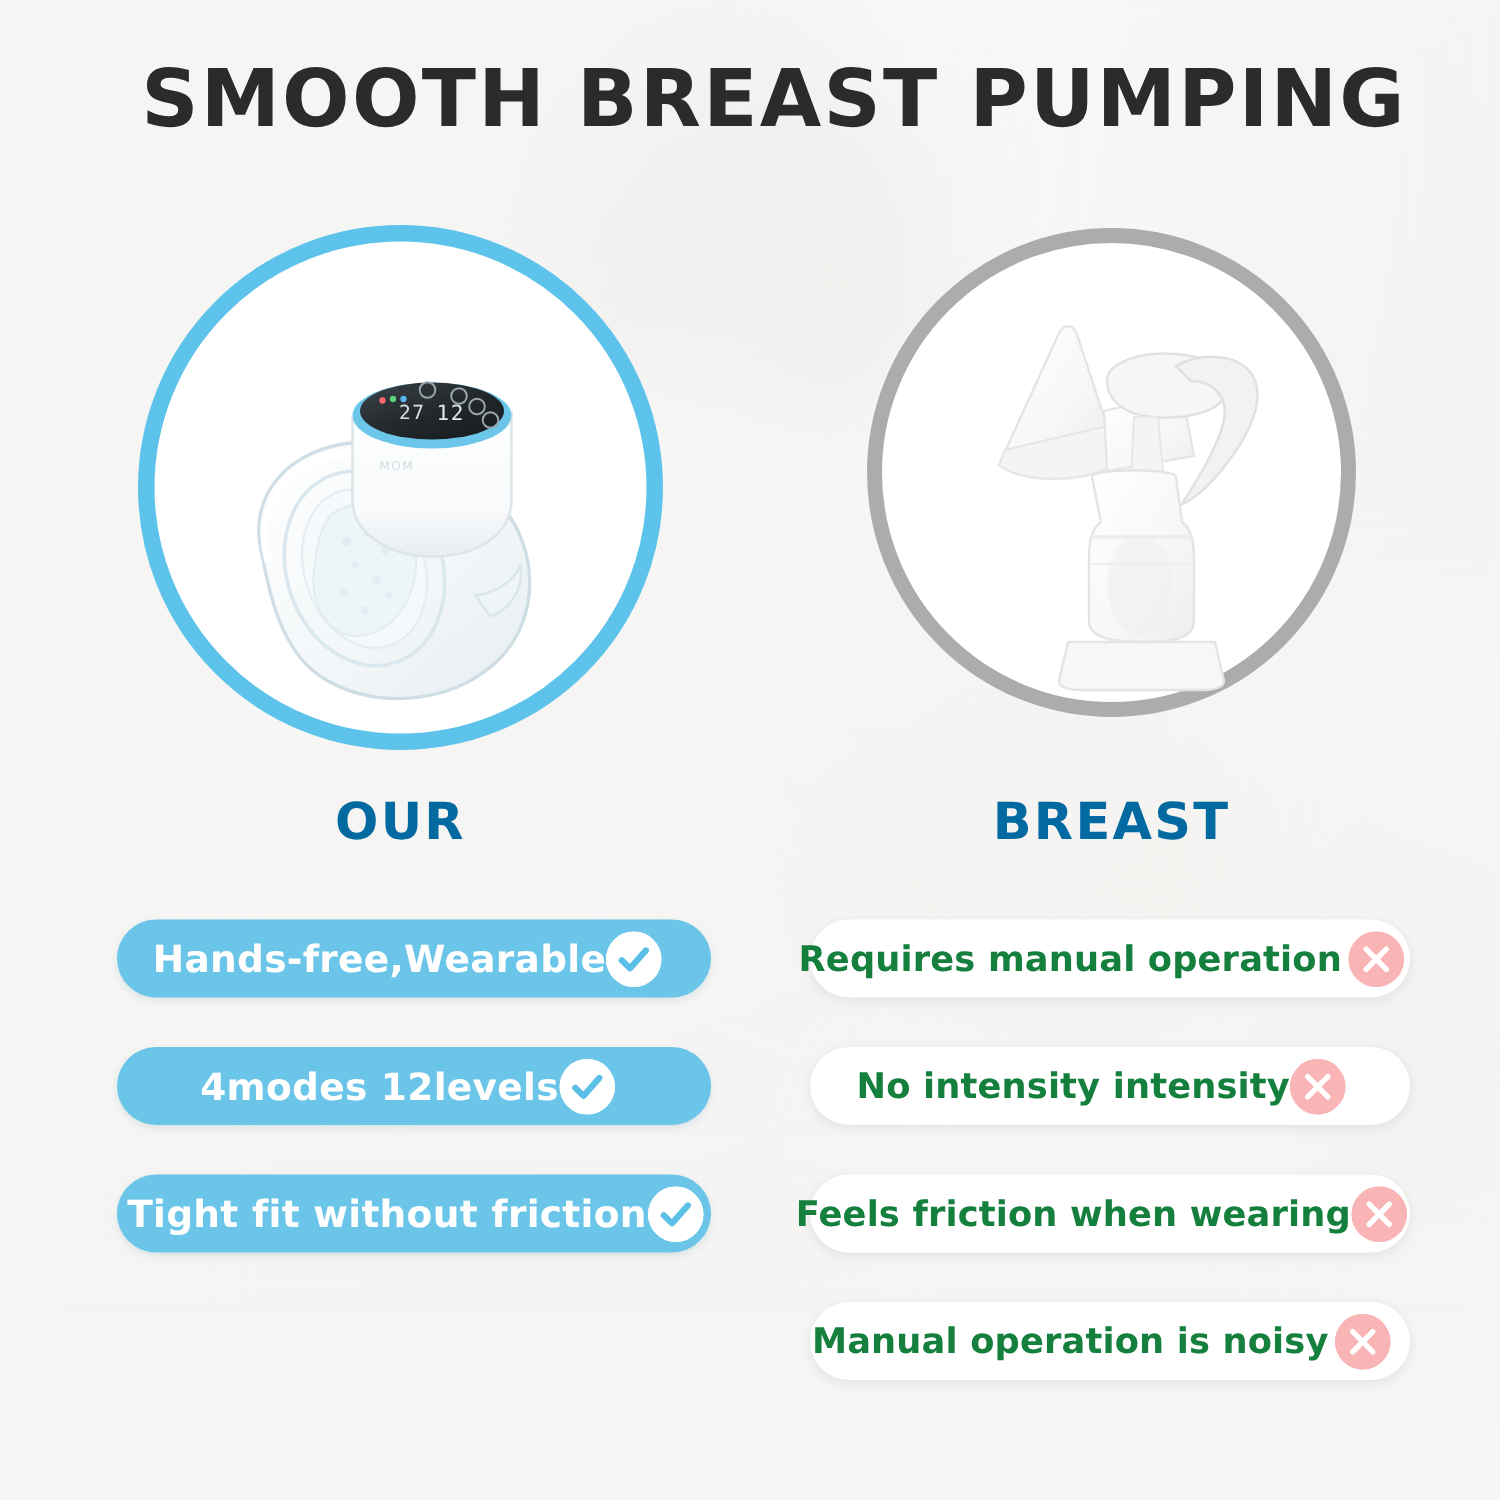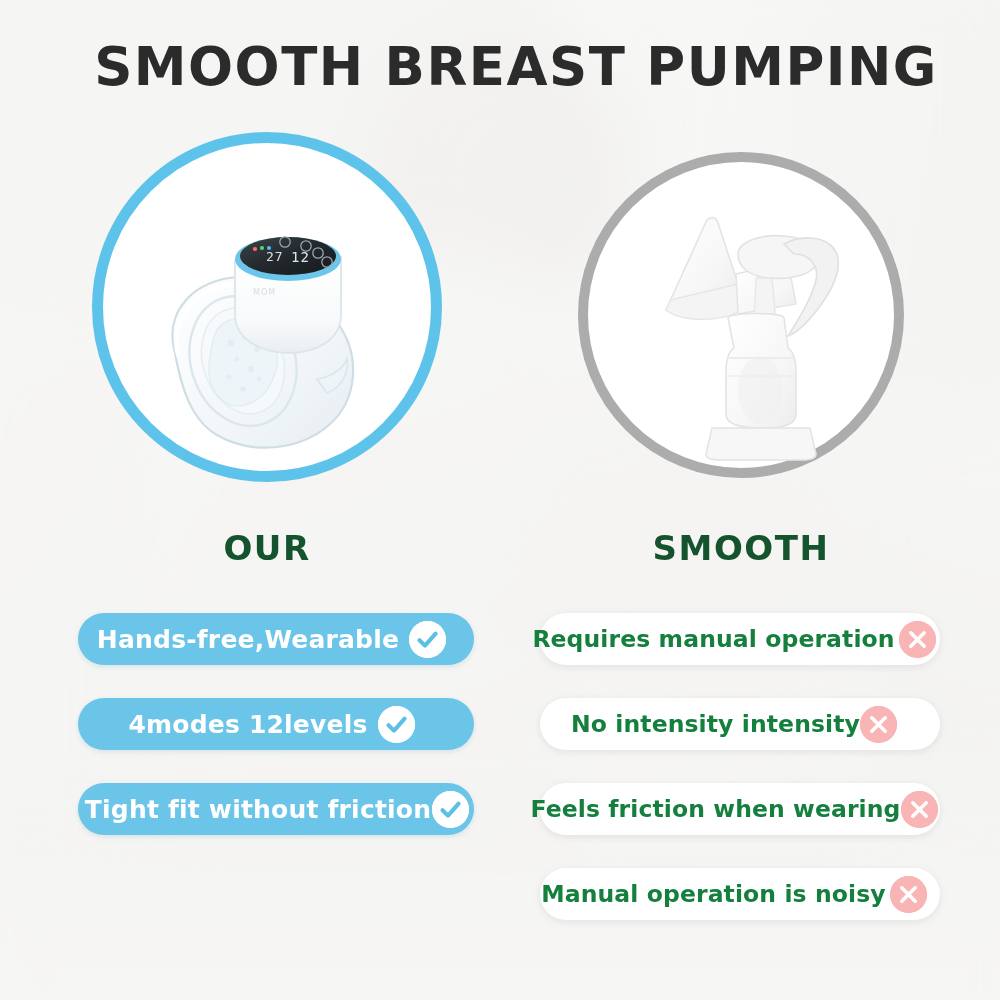--- a/index.html
+++ b/index.html
@@ -104,30 +104,30 @@
     white-space:nowrap;
   }
 
   
   .circle {
     position:absolute;
     border-radius:50%;
     background:#ffffff;
     display:flex; align-items:center; justify-content:center;
   }
-  #circle-our   { left:92px;  top:132px; width:350px; height:350px; border:11px solid #5EC3EA; }
+  #circle-our   { left:92px;  top:150px; width:350px; height:350px; border:11px solid #5EC3EA; }
   #circle-other { left:578px; top:152px; width:326px; height:326px; border:10px solid #ACACAC; }
 
   .col-label {
     position:absolute;
     text-align:center;
     font-size:34px;
     font-weight:bold;
     letter-spacing:1.5px;
-    color:#14532d;
+    color:#0369a1;
     font-family:"DejaVu Sans", sans-serif;
   }
   #label-our   { left:92px;  top:528px; width:350px; }
   #label-other { left:578px; top:528px; width:326px; }
 
   
   .art { position:relative; width:100%; height:100%; }
 
   
   .badge-col { position:absolute; }
@@ -155,21 +155,20 @@
     box-shadow:0 2px 7px rgba(160,160,160,.22);
   }
 
   .badge-pos .badge-text {
     color:#ffffff;
     font-size:25px;
     font-weight:bold;
     letter-spacing:.2px;
     white-space:nowrap;
     font-family:"DejaVu Sans", sans-serif;
-    padding-right:10px;
   }
   .badge-neg .badge-text {
     color:#15803d;
     font-size:23.5px;
     font-weight:bold;
     letter-spacing:.1px;
     white-space:nowrap;
     font-family:"DejaVu Sans", sans-serif;
     padding-right:4px;
   }
@@ -326,21 +325,21 @@
 
         <path d="M124 266 L222 266 L228 292 C228 296 222 298 214 298
                  L132 298 C124 298 118 296 118 292 Z" fill="#f7f7f7" stroke="#e4e4e4" stroke-width="1.6"></path>
 
         <ellipse cx="172" cy="228" rx="22" ry="34" fill="#efefef" opacity=".55"></ellipse>
       </svg>
     </div>
   </div>
 
   <div class="col-label" id="label-our">OUR</div>
-  <div class="col-label" id="label-other">SMOOTH</div>
+  <div class="col-label" id="label-other">BREAST</div>
 
   <div class="badge-col" id="col-our">
 
     <div class="badge badge-pos">
       <span class="badge-text">Hands-free,Wearable</span>
       <span class="icon-check">
         <svg width="37" height="37" viewBox="0 0 37 37">
           <circle cx="18.5" cy="18.5" r="18.5" fill="#ffffff"></circle>
           <path d="M10.5 19.2 L16 24.6 L26.6 12.6" fill="none" stroke="#5BBFE6" stroke-width="4.1" stroke-linecap="round" stroke-linejoin="round"></path>
         </svg>

